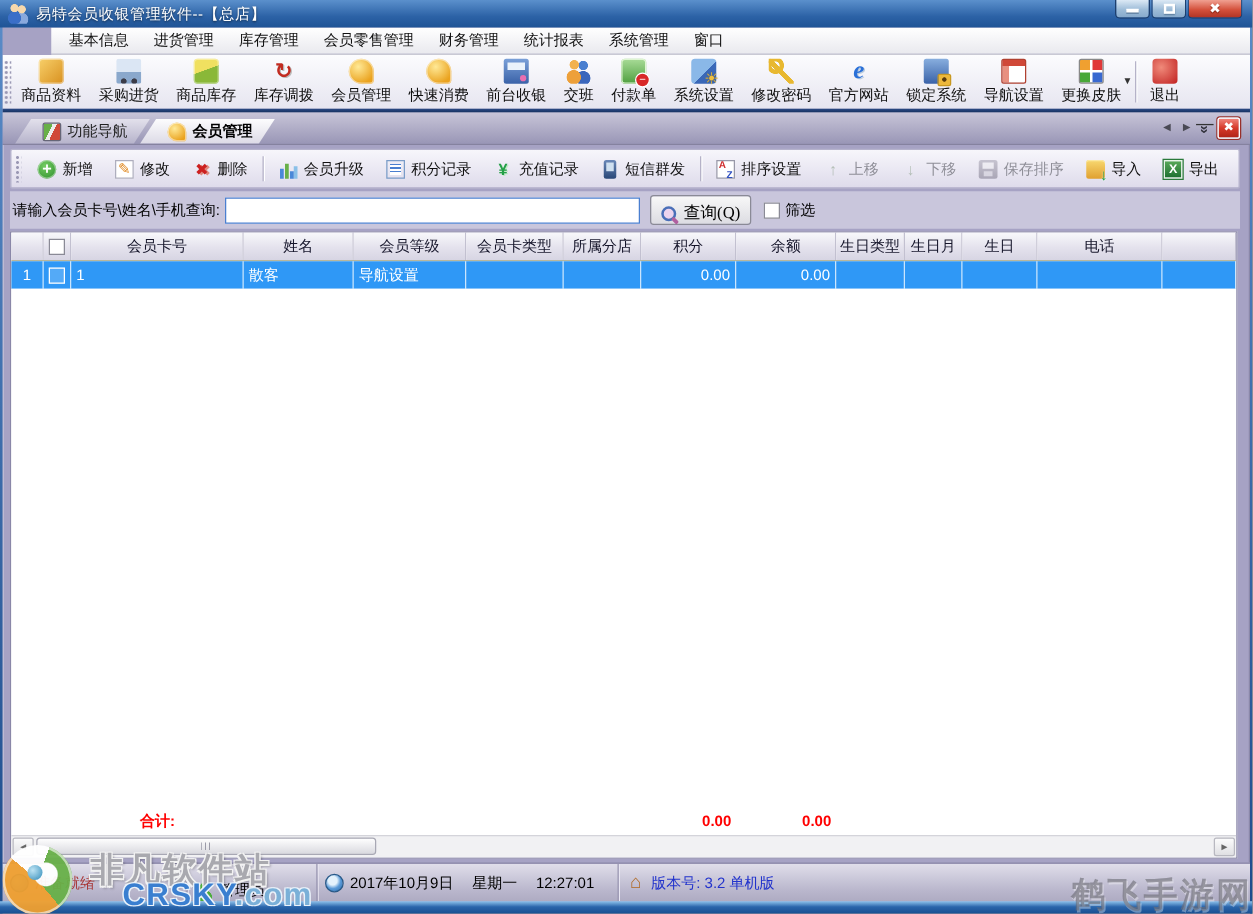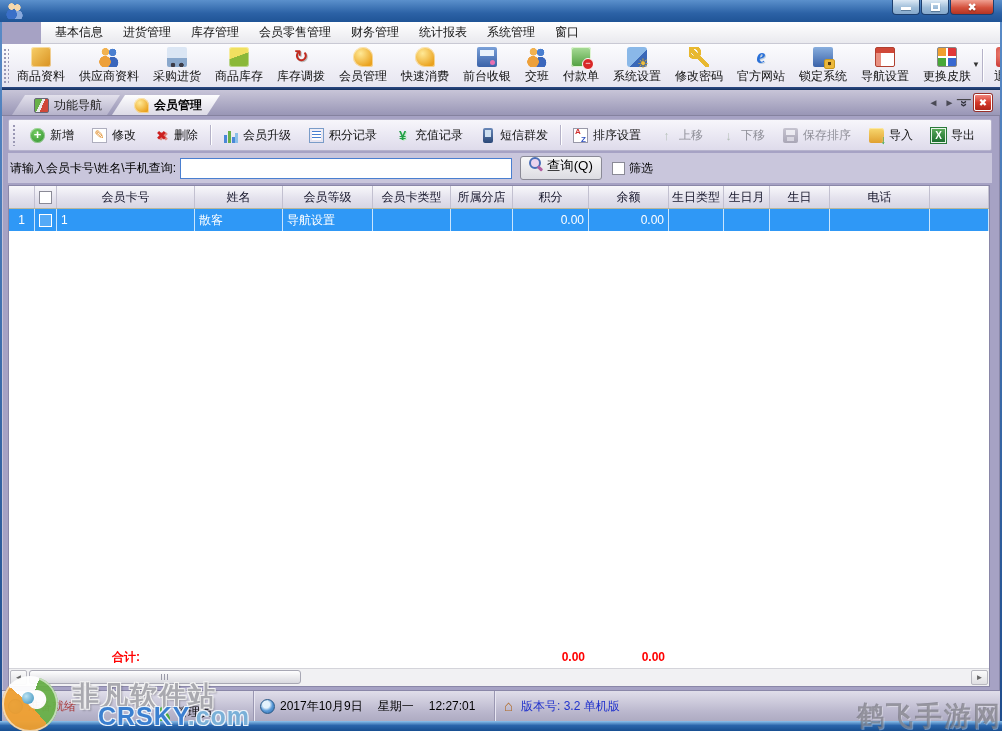--- a/index.html
+++ b/index.html
@@ -124,21 +124,21 @@
   .save-icon::after{content:"";position:absolute;left:4px;bottom:2px;right:4px;height:4px;background:#cac2e2;}
   .import-icon{background:linear-gradient(#f8d870,#e0a030);border-radius:2px 3px 2px 2px;box-shadow:inset 0 1px 0 #fce8a0;}
   .import-icon::after{content:"↓";position:absolute;right:-2px;bottom:-4px;color:#28a048;font-weight:bold;font-size:12px;text-shadow:0 0 2px #fff;}
   .export-icon{background:linear-gradient(#58a858,#1e7030);border:1px solid #e8f4e8;outline:1px solid #2a7a3a;}
   .export-icon::before{content:"X";display:block;text-align:center;color:#fff;font-weight:bold;font-size:10px;line-height:13px;}
 
   
   .searchrow{position:absolute;left:8px;right:10px;top:153px;height:30px;background:#c9c6dc;display:flex;align-items:center;padding-left:2px;}
   .search-label{color:#000;}
   .search-input{width:332px;height:21px;margin-left:4px;border:1px solid #4a7fd0;background:#fff;padding:0 3px;font:inherit;outline:none;}
-  .query-btn{height:24px;margin-left:8px;padding:0 8px;display:flex;align-items:flex-start;gap:4px;background:linear-gradient(#f8f8f8,#dcdce2);border:1px solid #8a8a96;border-radius:3px;color:#000;}
+  .query-btn{height:24px;margin-left:8px;padding:0 8px;display:flex;align-items:flex-end;gap:4px;background:linear-gradient(#f8f8f8,#dcdce2);border:1px solid #8a8a96;border-radius:3px;color:#000;font-family:Liberation Serif, serif;}
   .search-icon{width:14px;height:14px;}
   .search-icon::before{content:"";position:absolute;left:0;top:0;width:8px;height:8px;border:2px solid #4a6fb8;border-radius:50%;background:#ecd4ee;}
   .search-icon::after{content:"";position:absolute;right:0;bottom:1px;width:6px;height:3px;background:#b05fa0;transform:rotate(45deg);border-radius:1px;}
   .filter-wrap{display:flex;align-items:center;gap:4px;margin-left:10px;color:#000;}
   .cb{width:13px;height:13px;background:#fff;border:1px solid #8a8a96;display:inline-block;flex:none;}
 
   
   .tablebox{position:absolute;left:8px;right:12px;top:185px;height:502px;background:#fff;border:1px solid #8a87a8;display:flex;flex-direction:column;overflow:hidden;}
   .thead{display:flex;height:23px;flex:none;border-bottom:1px solid #b8b79b;}
   .th{background:linear-gradient(#f8f8fb,#e4e2ed 55%,#d7d5e3);border-right:1px solid #c2c0d0;color:#15152a;display:flex;align-items:center;justify-content:center;flex:none;overflow:hidden;}
@@ -194,20 +194,21 @@
 </style>
 </head>
 <body>
 
 <div class="window">
   <div class="win-edge left"></div>
   <div class="win-edge right"></div>
 
   <div class="titlebar">
     <span class="ic app-icon"></span>
+    <span class="title">易特会员收银管理软件--【总店】</span>
     <div class="win-btns">
       <div class="win-btn">
           <span class="g-min"></span>
         </div>
       <div class="win-btn">
           <span class="g-max"></span>
         </div>
       <div class="win-btn close">
           <span class="g-x">✖</span>
         </div>
@@ -224,24 +225,20 @@
       <div class="menu-item">系统管理</div>
       <div class="menu-item">窗口</div>
     </div>
 
   <div class="toolbar">
     <span class="tb-grip"></span>
     <div style="display:flex;align-items:stretch;">
         <div class="tb-item">
           <span class="ic tbi goods-icon"></span>
           <span class="tb-label">商品资料</span>
-        </div>
-        <div class="tb-item">
-          <span class="ic tbi supplier-icon"></span>
-          <span class="tb-label">供应商资料</span>
         </div>
         <div class="tb-item">
           <span class="ic tbi truck-icon"></span>
           <span class="tb-label">采购进货</span>
         </div>
         <div class="tb-item">
           <span class="ic tbi stock-icon"></span>
           <span class="tb-label">商品库存</span>
         </div>
         <div class="tb-item">

